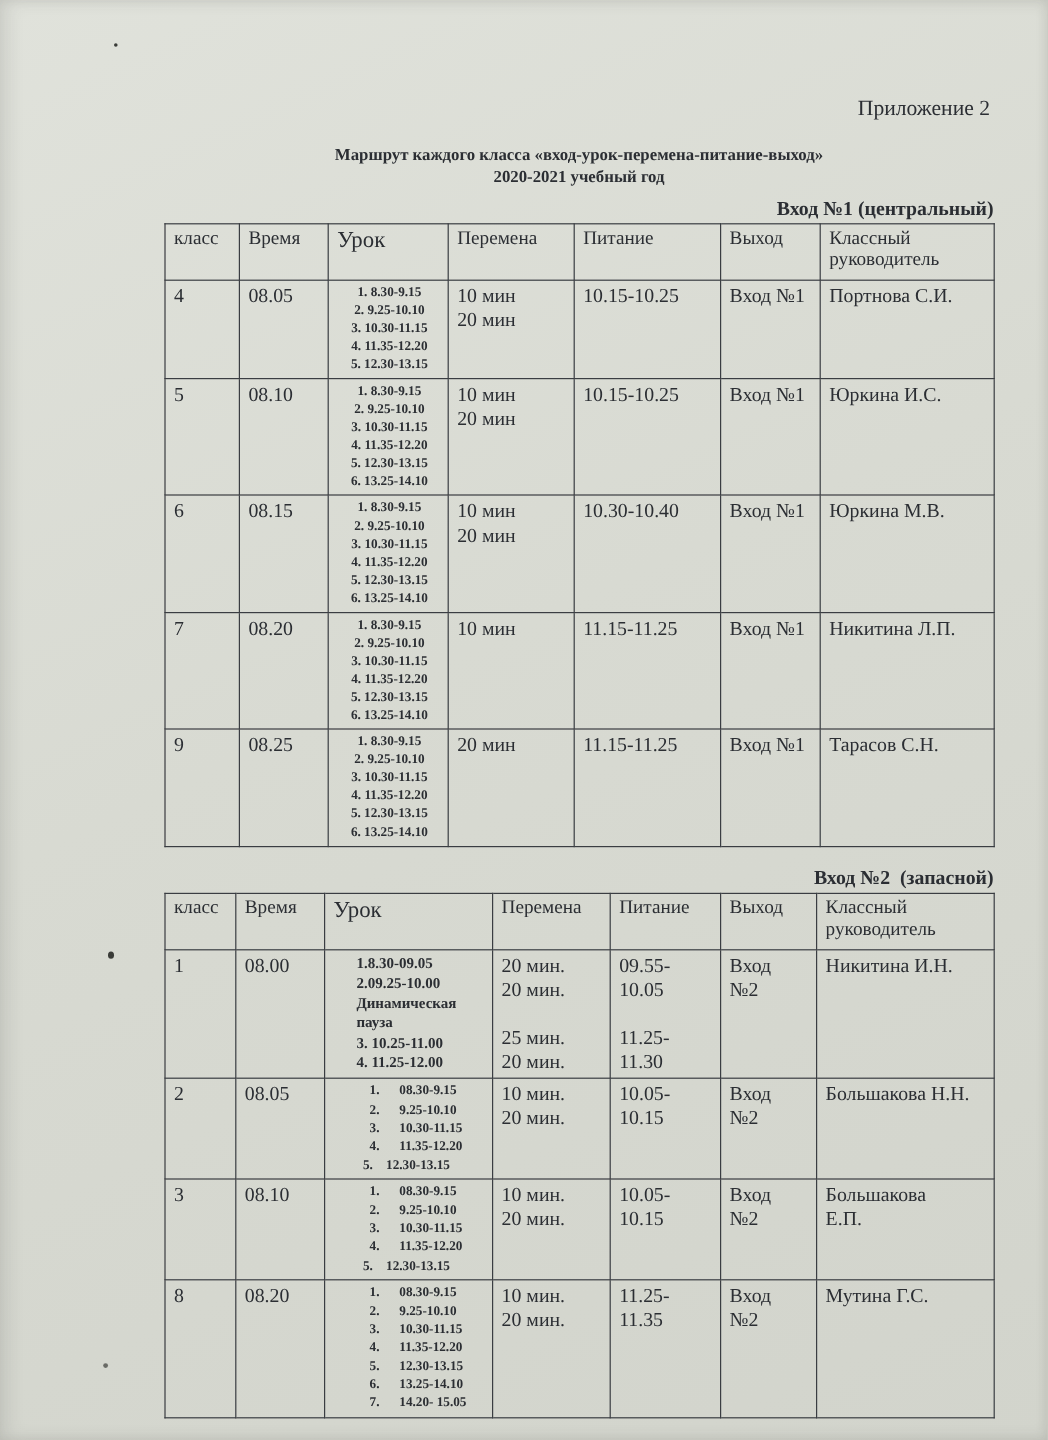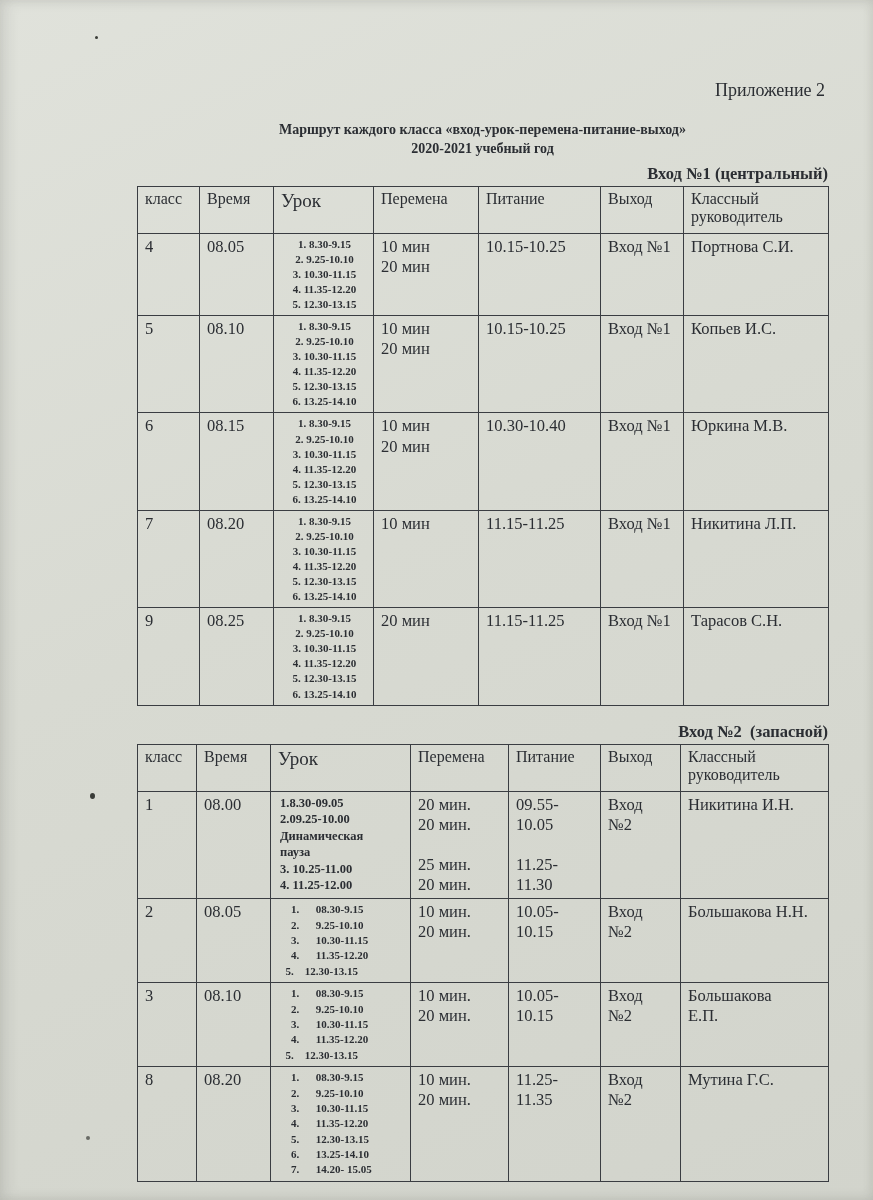--- a/index.html
+++ b/index.html
@@ -44,21 +44,21 @@
   .t1 .r2 td { height:84px; }
   .t1 .r3 td { height:86px; }
   .t1 .r4 td { height:79px; }
   .t1 td.lessons { font-weight:bold; font-size:11px; line-height:1.37; padding-left:9px;text-align:center; }
   td.vmid { vertical-align:middle; }
 
   .t2 .r0 td { height:100px; }
   .t2 .r1 td { height:70px; }
   .t2 .r2 td { height:74px; }
   .t2 .r3 td { height:102px; }
-  .t2 td.lessons { font-weight:bold; font-size:11px; line-height:1.4; padding-left:9px; }
+  .t2 td.lessons { font-weight:bold; font-size:11px; line-height:1.4; padding-left:26px; }
   .t2 .r0 td.lessons { font-size:12.5px; line-height:1.32; }
   td.brk, td.meal { line-height:1.22; }
 
   .speck { position:absolute; background:#3a3c38; border-radius:50%; }
   .speck.s1 { left:95px; top:36px;  width:3px; height:3px; }
   .speck.s2 { left:90px; top:793px; width:5px; height:6px; }
   .speck.s3 { left:86px; top:1136px; width:4px; height:4px; opacity:.7; }
 </style>
 </head>
 <body>
@@ -117,21 +117,21 @@
           <td class="lessons">1. 8.30-9.15
 2. 9.25-10.10
 3. 10.30-11.15
 4. 11.35-12.20
 5. 12.30-13.15
 6. 13.25-14.10</td>
           <td class="brk">10 мин
 20 мин</td>
           <td class="meal">10.15-10.25</td>
           <td>Вход №1</td>
-          <td>Копьев И.С.</td>
+          <td>Юркина И.С.</td>
         </tr>
         <tr class="r2">
           <td>6</td>
           <td>08.15</td>
           <td class="lessons">1. 8.30-9.15
 2. 9.25-10.10
 3. 10.30-11.15
 4. 11.35-12.20
 5. 12.30-13.15
 6. 13.25-14.10</td>

